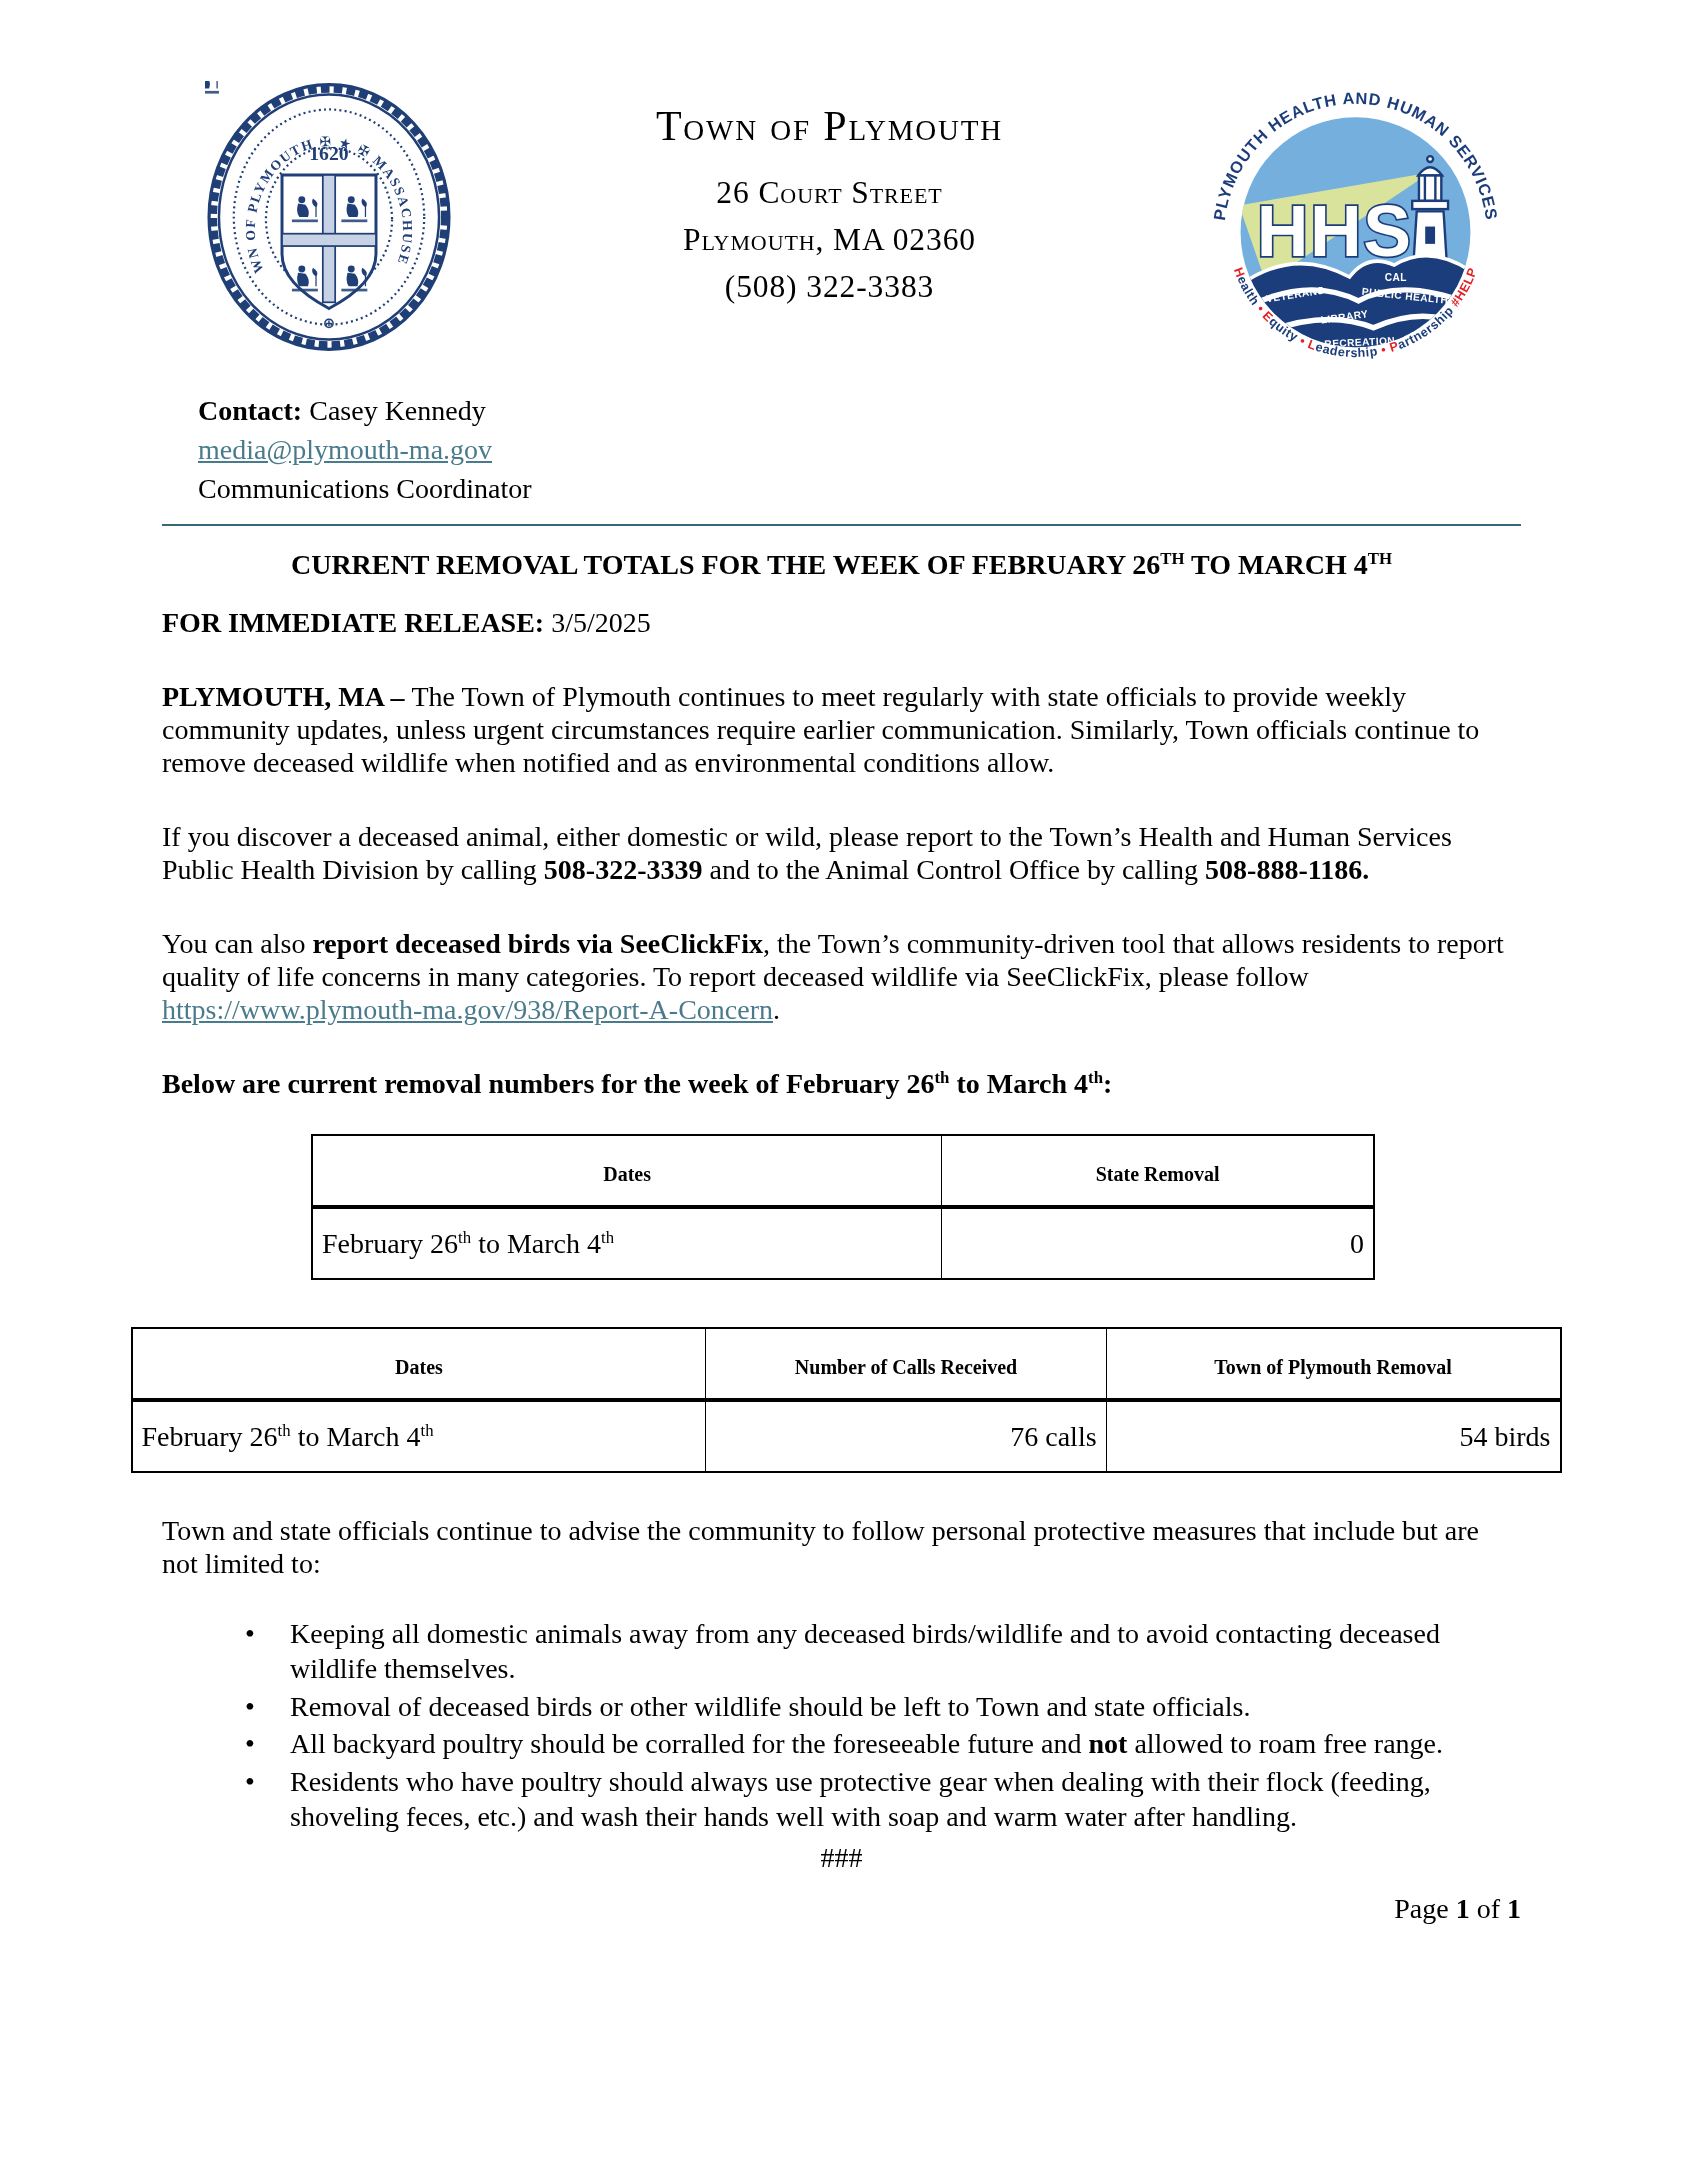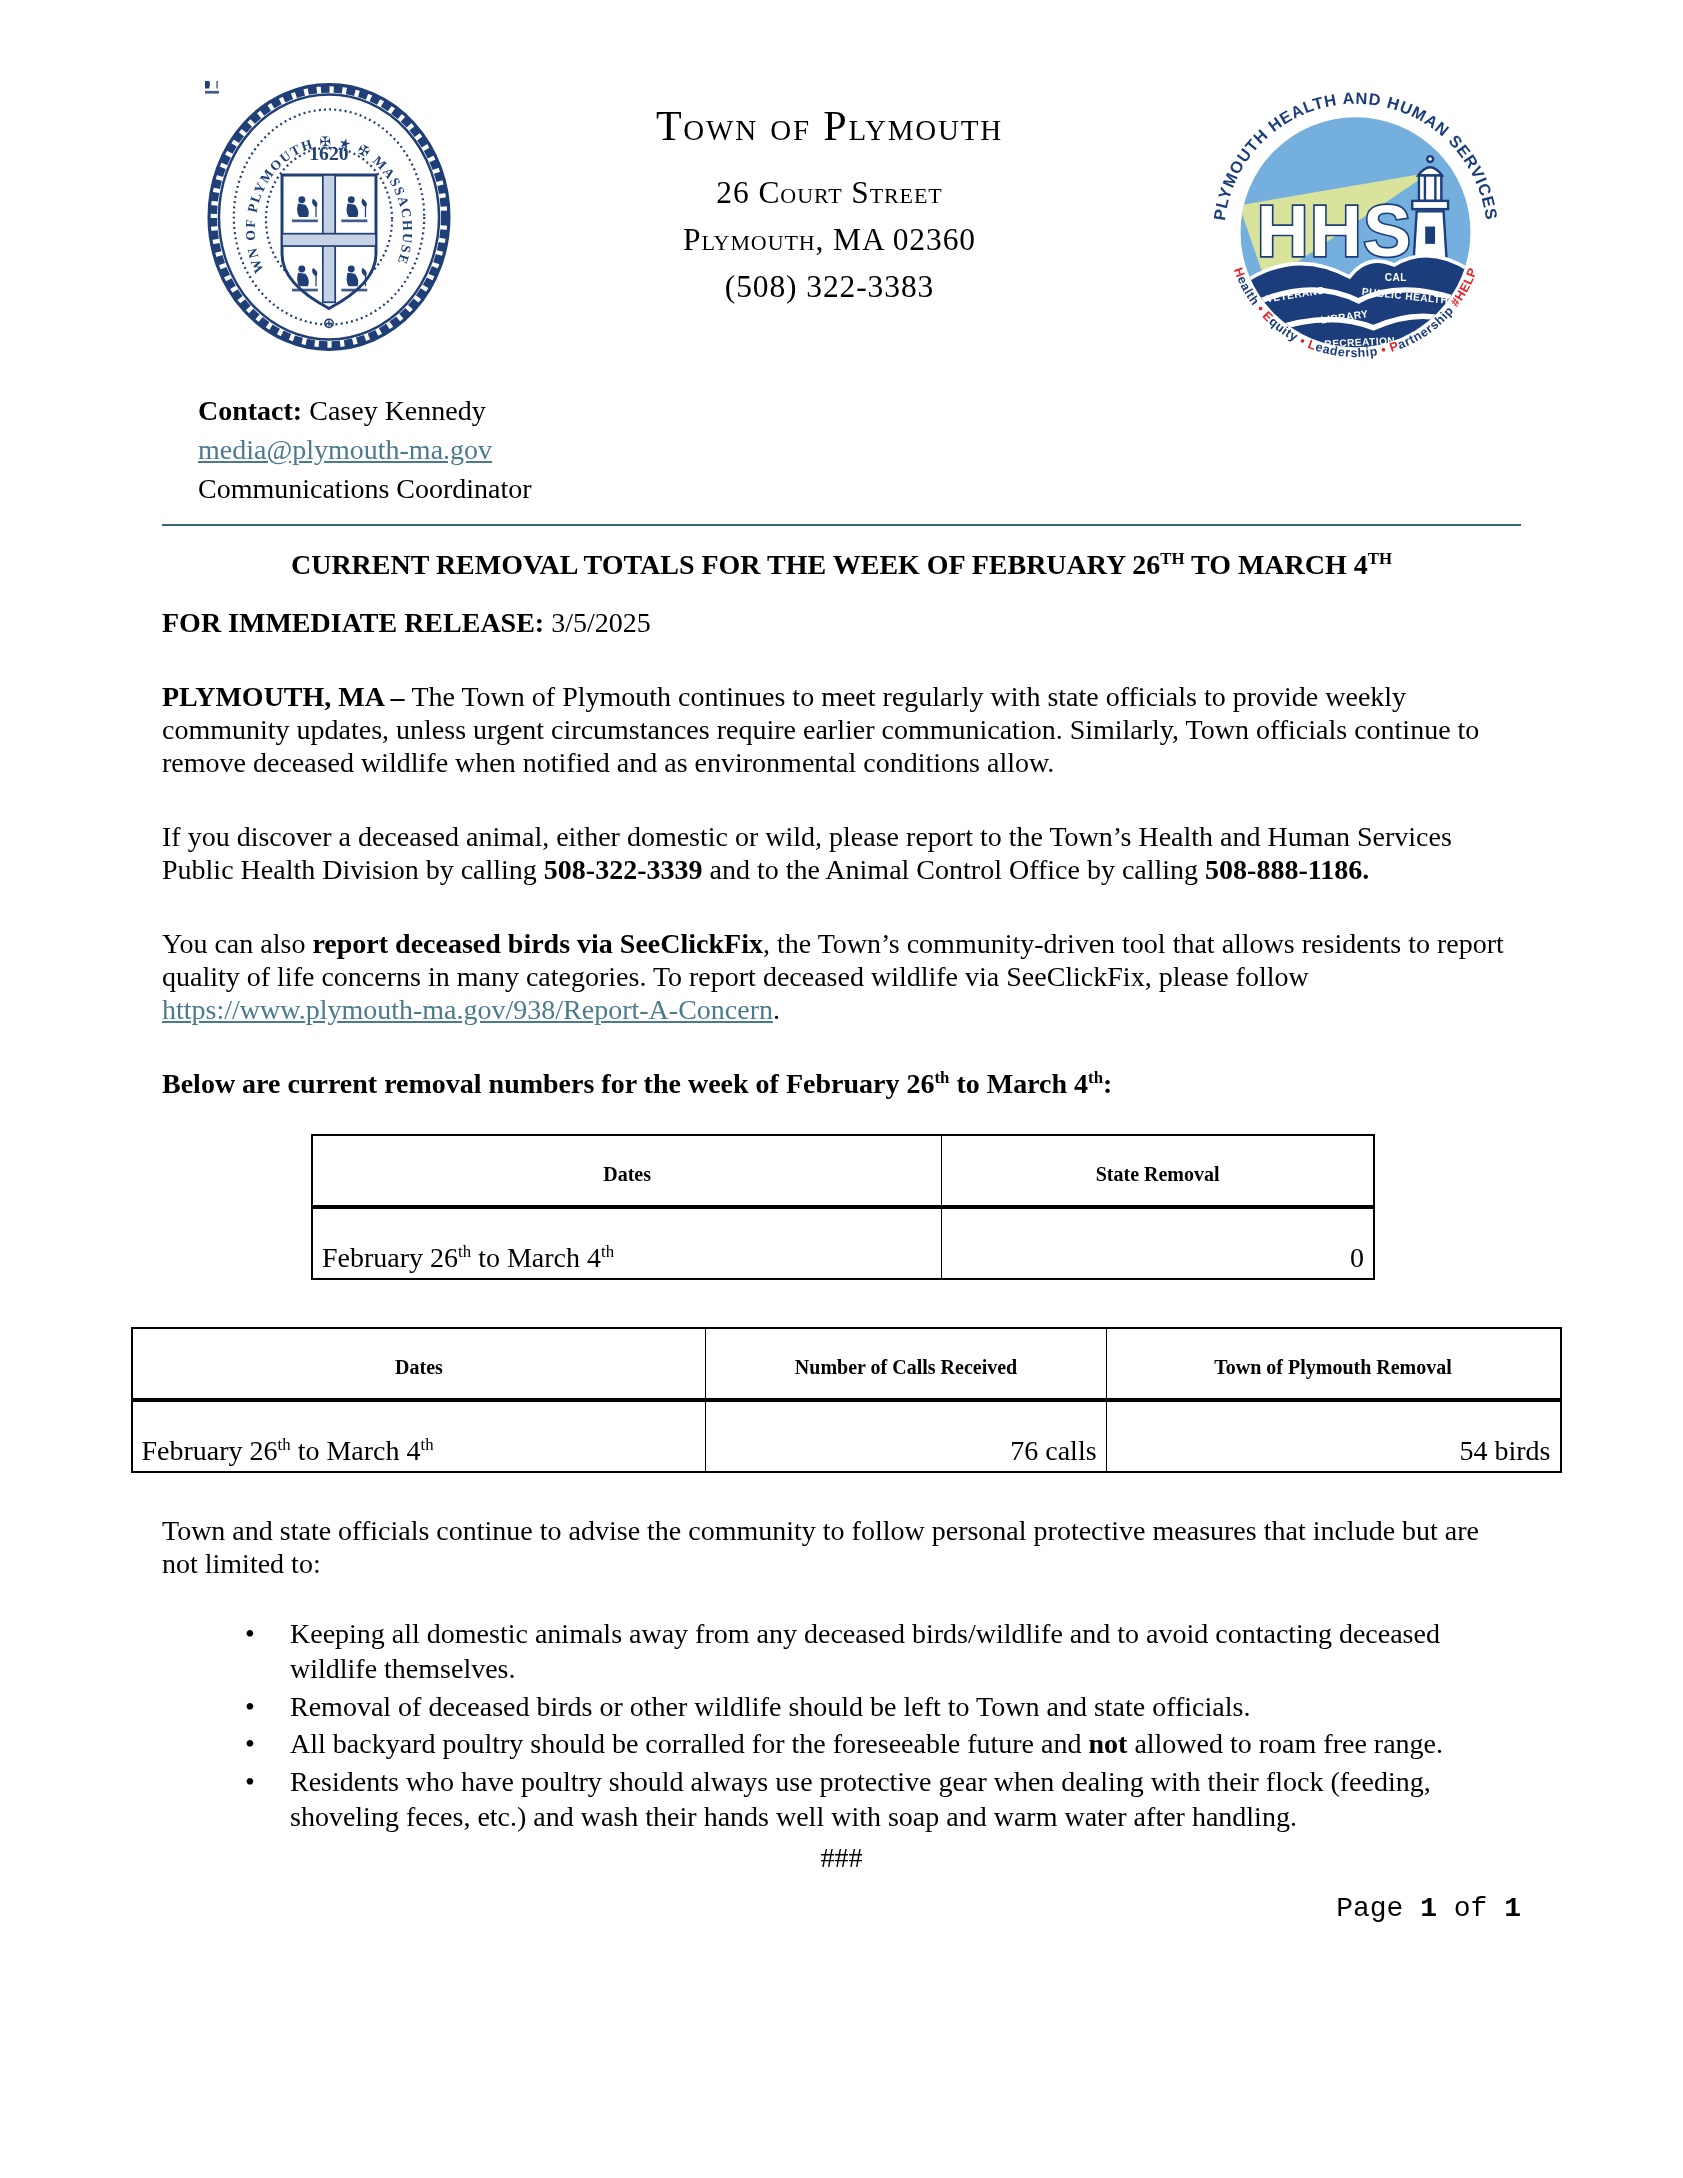--- a/index.html
+++ b/index.html
@@ -40,36 +40,36 @@
   .sup { vertical-align:super; font-size:0.60em; line-height:0; }
 
   
   table.tbl { border-collapse:collapse; border:2.7px solid #000; table-layout:fixed; }
   .tbl th, .tbl td { border:1.8px solid #000; }
   .tbl th {
     font-weight:bold; text-align:center; vertical-align:bottom;
     height:72px; padding:9px 9px 14.4px 9px; font-size:20px;
   }
   .tbl th { border-bottom:4.5px solid #000; }
-  .tbl td { vertical-align:bottom; height:72px; padding:9px 9px 4px 9px; }
+  .tbl td { vertical-align:bottom; height:72px; padding:9px 9px 18px 9px; }
   .cell-date { text-align:left; }
   .cell-num { text-align:right; }
   .tbl-state { width:1064px; margin:34px 0 0 149px; }
   .tbl-town  { width:1431px; margin:47px 0 0 -31.5px; }
 
   
   ul.bullets { margin:36px 0 0 0; padding:0; list-style:none; }
   ul.bullets li { position:relative; padding-left:128px; line-height:35px; margin:0 0 2.7px 0; }
   ul.bullets li::before { content:"\2022"; position:absolute; left:83px; top:0; }
 
   .closing-mark { text-align:center; margin-top:7.2px; }
 
   .page-footer {
     margin-top:18px; text-align:right;
-    font-family:Liberation Mono, monospace; font-size:28px;
+    font-family:Liberation Serif, serif; font-size:28px;
   }
 
   
   .seal-svg text, .seal-svg textPath {
     font-family:"Liberation Serif","DejaVu Sans",serif; fill:#203f76; font-weight:bold;
   }
   .hhs-svg .arc-top { font-family:"Liberation Sans","DejaVu Sans",sans-serif; font-weight:bold; font-size:11px; letter-spacing:0.6px; fill:#1c3d7b; }
   .hhs-svg .arc-bottom { font-family:"Liberation Sans","DejaVu Sans",sans-serif; font-weight:bold; font-size:8.4px; letter-spacing:0.4px; fill:#1c3d7b; }
   .hhs-svg .arc-red { fill:#e32227; }
   .hhs-svg .wave-label { font-family:"Liberation Sans","DejaVu Sans",sans-serif; font-weight:bold; fill:#ffffff; font-size:6.8px; letter-spacing:0.3px; }

